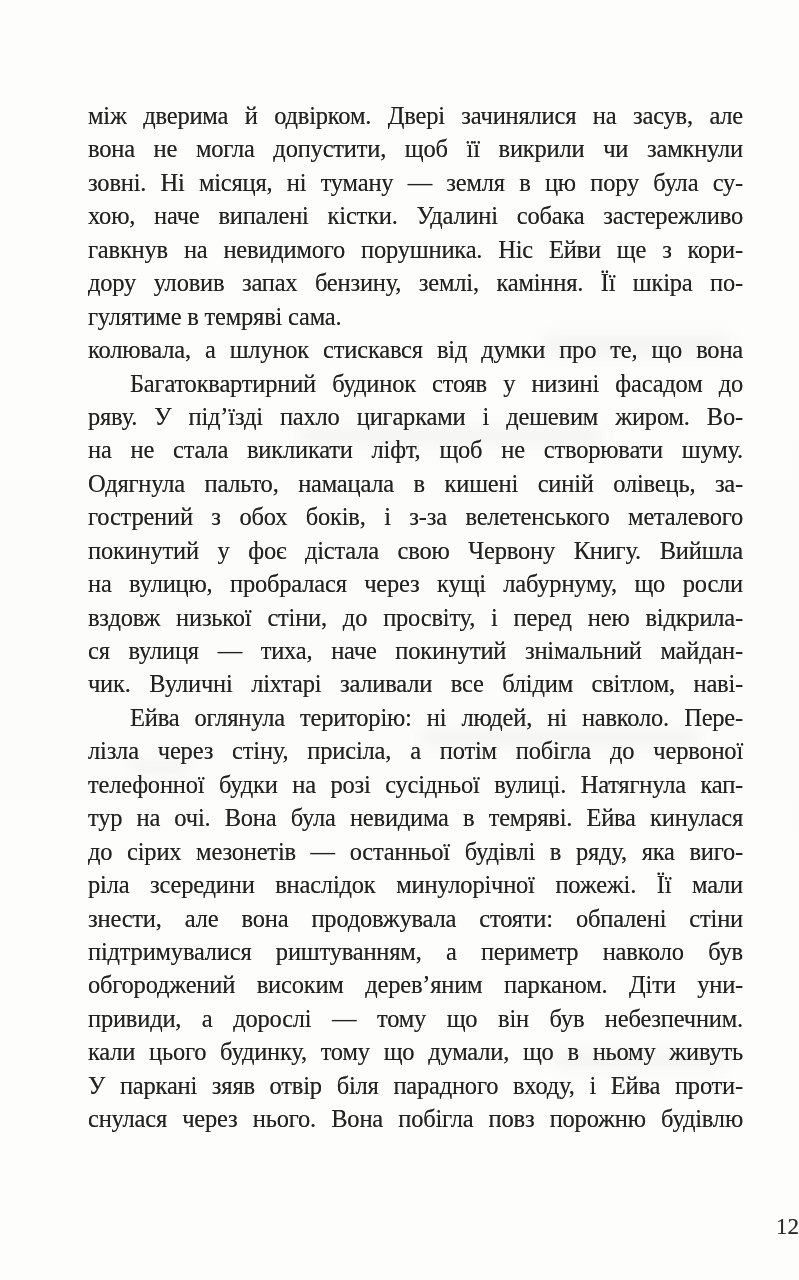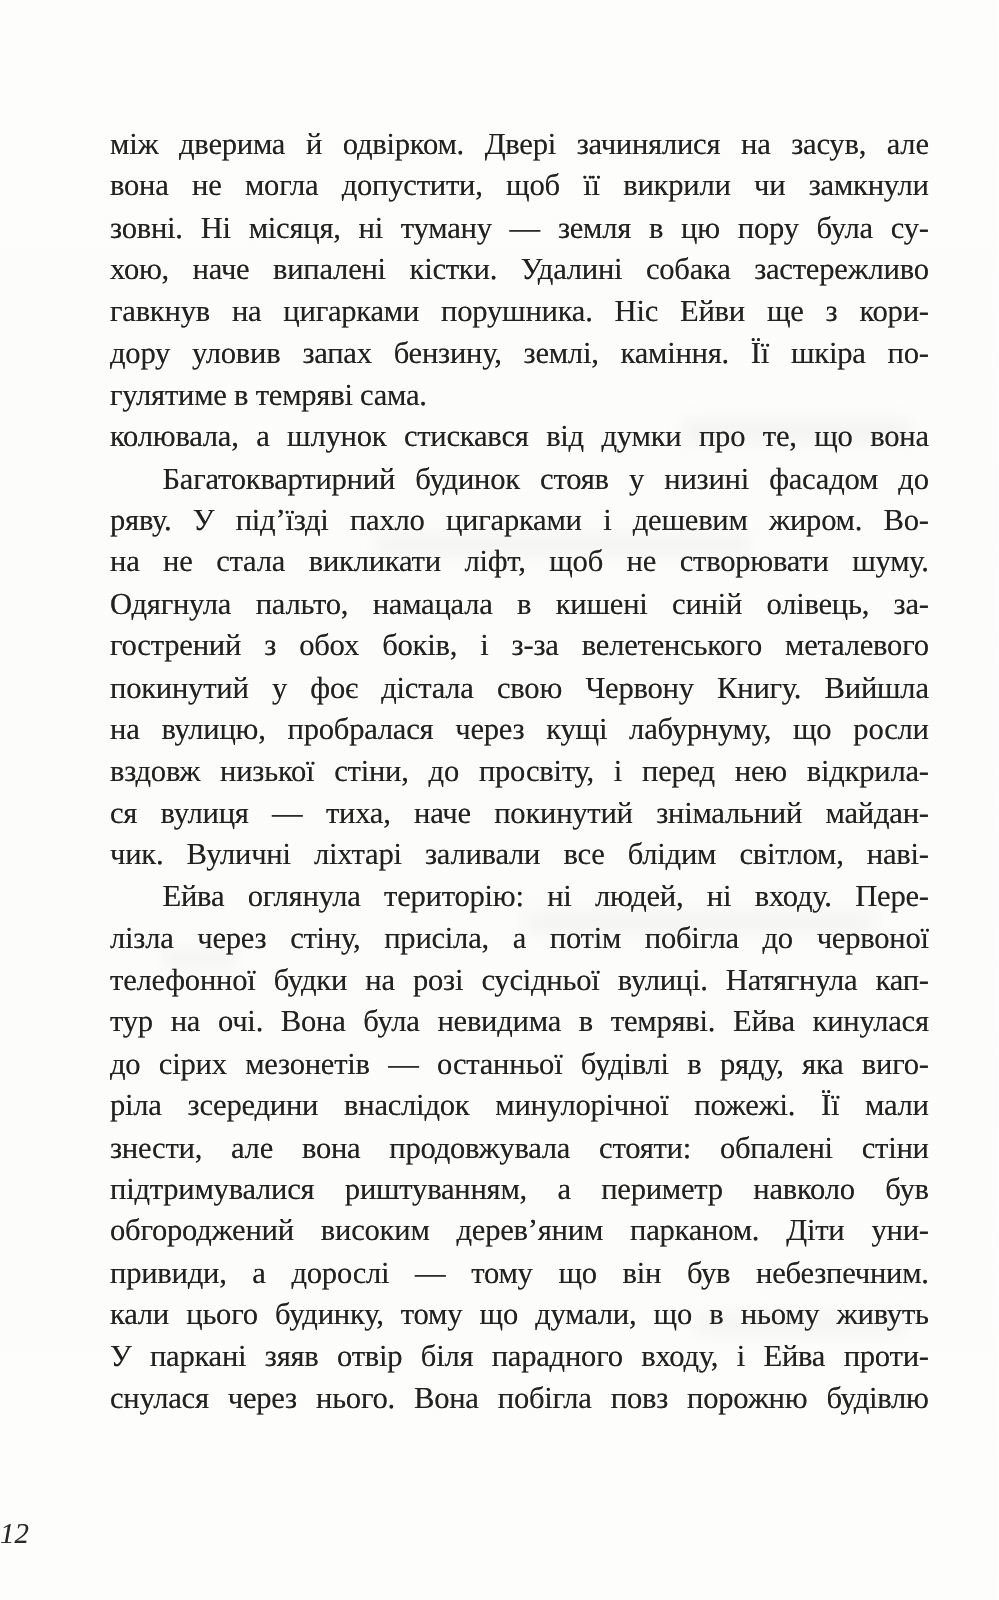--- a/index.html
+++ b/index.html
@@ -56,58 +56,57 @@
     padding-left: 42px;
   }
   .line.lastline {
     text-align-last: left;
   }
   .page-number {
     position: absolute;
     left: 0;
     right: 0;
     top: 1212px;
-    text-align: left;
+    text-align: right;
     color: #2a2a2a;
     font-size: 23px;
     line-height: 30px;
     text-shadow: 0 0 0.4px rgba(20, 20, 20, 0.5);
-    font-style: italic;
   }
 </style>
 </head>
 <body>
 
 <div class="scan-page">
   <div class="smudge s1"></div>
   <div class="smudge s2"></div>
   <div class="smudge s3"></div>
   <div class="smudge s4"></div>
   <div class="smudge s5"></div>
 
   <div class="text-block">
       <div class="line">між дверима й одвірком. Двері зачинялися на засув, але</div>
       <div class="line">вона не могла допустити, щоб її викрили чи замкнули</div>
       <div class="line">зовні. Ні місяця, ні туману — земля в цю пору була су-</div>
       <div class="line">хою, наче випалені кістки. Удалині собака застережливо</div>
-      <div class="line">гавкнув на цигарками порушника. Ніс Ейви ще з кори-</div>
+      <div class="line">гавкнув на невидимого порушника. Ніс Ейви ще з кори-</div>
       <div class="line">дору уловив запах бензину, землі, каміння. Її шкіра по-</div>
       <div class="line lastline">гулятиме в темряві сама.</div>
       <div class="line">колювала, а шлунок стискався від думки про те, що вона</div>
       <div class="line indent">Багатоквартирний будинок стояв у низині фасадом до</div>
       <div class="line">ряву. У під’їзді пахло цигарками і дешевим жиром. Во-</div>
       <div class="line">на не стала викликати ліфт, щоб не створювати шуму.</div>
       <div class="line">Одягнула пальто, намацала в кишені синій олівець, за-</div>
       <div class="line">гострений з обох боків, і з-за велетенського металевого</div>
       <div class="line">покинутий у фоє дістала свою Червону Книгу. Вийшла</div>
       <div class="line">на вулицю, пробралася через кущі лабурнуму, що росли</div>
       <div class="line">вздовж низької стіни, до просвіту, і перед нею відкрила-</div>
       <div class="line">ся вулиця — тиха, наче покинутий знімальний майдан-</div>
       <div class="line">чик. Вуличні ліхтарі заливали все блідим світлом, наві-</div>
-      <div class="line indent">Ейва оглянула територію: ні людей, ні входу. Пере-</div>
+      <div class="line indent">Ейва оглянула територію: ні людей, ні навколо. Пере-</div>
       <div class="line">лізла через стіну, присіла, а потім побігла до червоної</div>
       <div class="line">телефонної будки на розі сусідньої вулиці. Натягнула кап-</div>
       <div class="line">тур на очі. Вона була невидима в темряві. Ейва кинулася</div>
       <div class="line">до сірих мезонетів — останньої будівлі в ряду, яка виго-</div>
       <div class="line">ріла зсередини внаслідок минулорічної пожежі. Її мали</div>
       <div class="line">знести, але вона продовжувала стояти: обпалені стіни</div>
       <div class="line">підтримувалися риштуванням, а периметр навколо був</div>
       <div class="line">обгороджений високим дерев’яним парканом. Діти уни-</div>
       <div class="line">привиди, а дорослі — тому що він був небезпечним.</div>
       <div class="line">кали цього будинку, тому що думали, що в ньому живуть</div>

